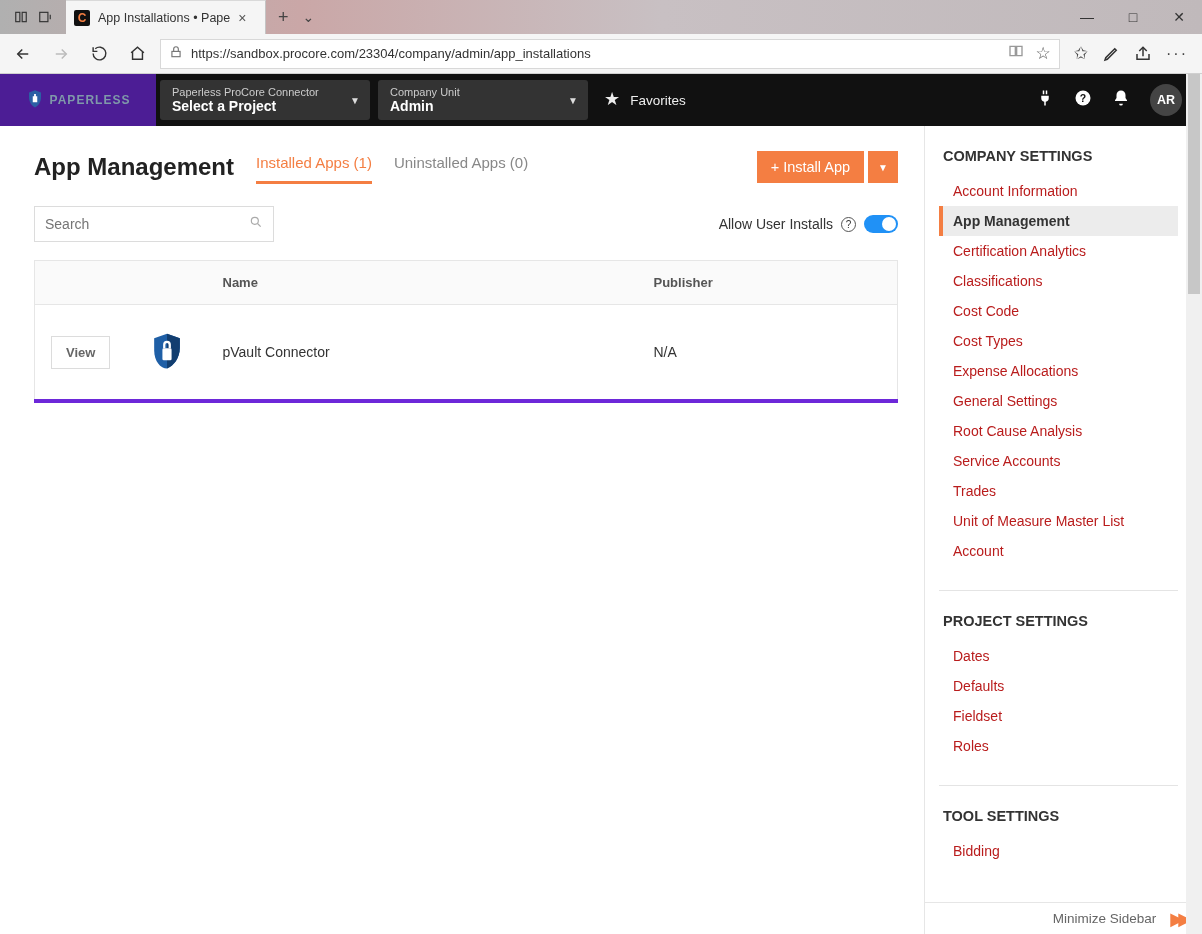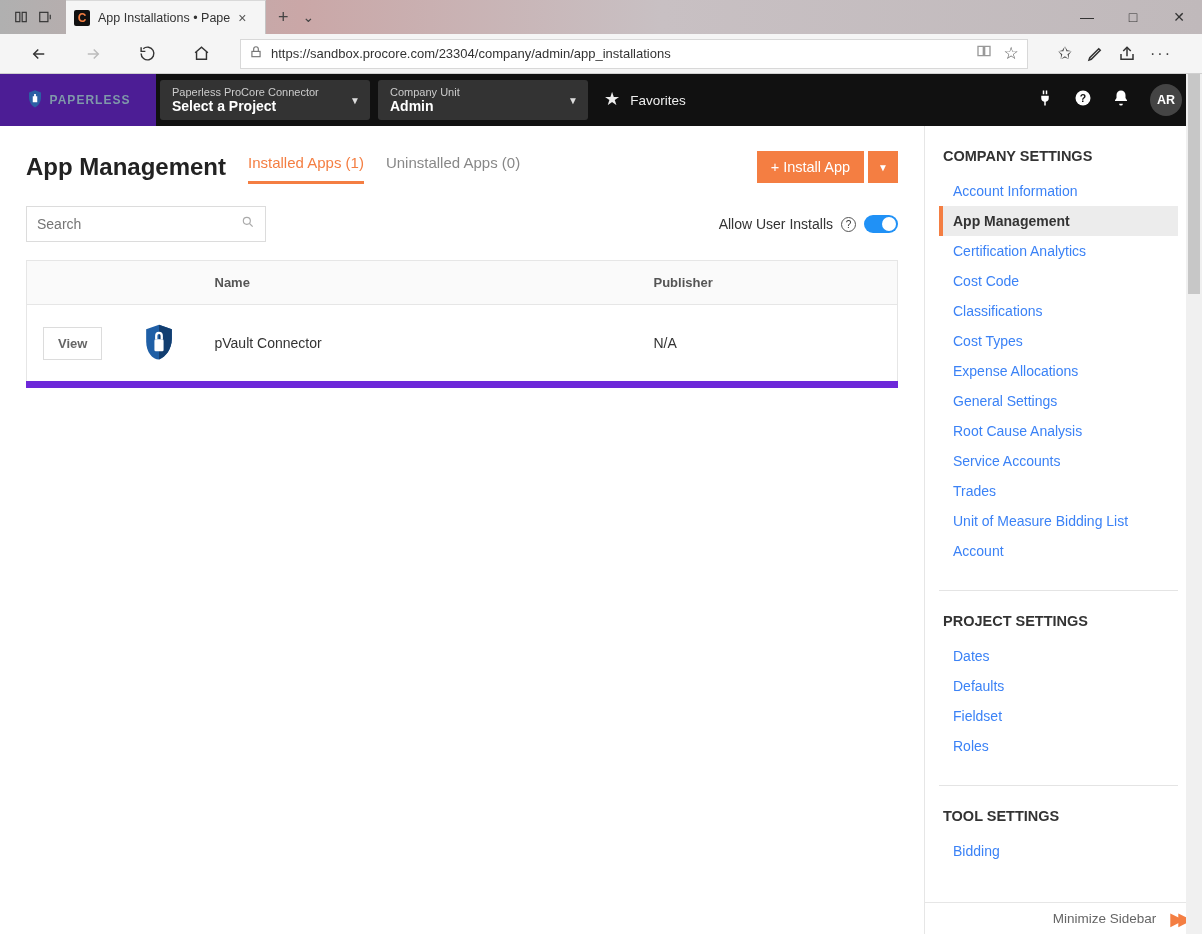--- a/index.html
+++ b/index.html
@@ -22,21 +22,21 @@
   }
   .tab .fav { width:16px; height:16px; background:#111; border-radius:2px; display:flex; align-items:center; justify-content:center; }
   .tab .fav span{ color:#F47E42; font-weight:bold; font-size:12px; line-height:1; }
   .tab .x { color:#555; font-size:14px; }
   .tab-post { display:flex; align-items:center; gap:14px; padding:0 12px; color:#444; }
   .win-ctrls { margin-left:auto; display:flex; align-items:center; color:#333; }
   .win-ctrls div { width:46px; text-align:center; font-size:14px; }
 
   .browser-bar {
     height: 40px; background:#f5f5f5; border-bottom:1px solid #d0d0d0;
-    display:flex; align-items:center; padding:0 24px; gap:24px;
+    display:flex; align-items:center; padding:0 8px; gap:8px;
   }
   .nav-btn { width:30px; height:30px; display:flex; align-items:center; justify-content:center; color:#333; }
   .nav-btn.dis { color:#bbb; }
   .addr {
     flex:1; height:30px; background:#fff; border:1px solid #d8d8d8;
     display:flex; align-items:center; padding:0 8px; gap:8px; font-size:13px; color:#444;
   }
   .addr .secure { color:#777; }
   .addr input { flex:1; border:none; outline:none; font-size:13px; color:#333; background:transparent; }
   .addr .end { display:flex; gap:12px; color:#777; }
@@ -56,30 +56,30 @@
   .top-dd .sm{ font-size:11px; color:#ccc; }
   .top-dd .lg{ font-size:14px; font-weight:600; }
   .top-dd .car{ position:absolute; right:10px; top:50%; transform:translateY(-50%); color:#ddd; font-size:10px;}
   .fav-item{ display:flex; align-items:center; gap:10px; padding:0 12px; color:#eee; font-size:13.5px;}
   .fav-item .star{ font-size:18px; margin-top:-2px; }
   .top-right{ margin-left:auto; display:flex; align-items:center; gap:20px; padding:0 20px; color:#fff; }
   .top-right .ico{ font-size:18px; }
   .avatar{ width:32px; height:32px; background:#444; border-radius:50%; display:flex; align-items:center; justify-content:center; font-size:12.5px; font-weight:600;}
 
   
-  .app-body{ flex:1; display:flex; min-height:0; }
+  .app-body{ flex:1; display:flex; min-height:0;margin-left:8px; }
   .main{ flex:1; padding:24px 26px 0 26px; overflow:auto; }
   .sidebar{ width:278px; border-left:1px solid #e6e6e6; display:flex; flex-direction:column; background:#fff; }
   .sb-scroll{ flex:1; overflow:auto; padding:22px 24px 12px 14px; }
   .sb-foot{ height:32px; border-top:1px solid #e6e6e6; display:flex; align-items:center; justify-content:flex-end; gap:14px; padding:0 16px; color:#666; font-size:13.5px;}
   .sb-foot .arr{ color:#F47E42; font-size:18px; letter-spacing:-6px;}
 
   .sb-head{ font-weight:700; font-size:14.5px; color:#333; margin:0 0 12px 4px; }
   .sb-list{ list-style:none; margin:0 0 24px 0;}
-  .sb-list li{ padding:7px 10px; color:#3b82f6; font-size:14px; border-left:4px solid transparent; cursor:pointer;}
+  .sb-list li{ padding:7px 10px; color:#b91c1c; font-size:14px; border-left:4px solid transparent; cursor:pointer;}
   .sb-list li.active{ background:#ececec; color:#333; font-weight:600; border-left-color:#F47E42;}
   .sb-sep{ border:none; border-top:1px solid #e4e4e4; margin:8px 0 22px 0;}
 
   
   .page-head{ display:flex; align-items:center; gap:22px; margin-bottom:22px;}
   .page-title{ font-size:24px; font-weight:600; color:#222;}
   .tabs{ display:flex; gap:22px; font-size:15px; }
   .tabs .t{ color:#888; padding:4px 0 10px 0; cursor:pointer; }
   .tabs .t.active{ color:#F47E42; border-bottom:3px solid #F47E42; font-weight:500;}
   .install-wrap{ margin-left:auto; display:flex;}
@@ -90,21 +90,21 @@
   .search{ width:240px; height:36px; border:1px solid #dcdcdc; display:flex; align-items:center; padding:0 10px; justify-content:space-between;}
   .search input{ border:none; outline:none; font-size:14px; width:180px; color:#555;}
   .toggle-wrap{ margin-left:auto; display:flex; align-items:center; gap:8px; color:#333; font-size:14px;}
   .toggle{ width:34px; height:18px; background:#2091f6; border-radius:10px; position:relative; cursor:pointer;}
   .toggle .knob{ position:absolute; right:2px; top:2px; width:14px; height:14px; background:#fff; border-radius:50%;}
   .info-ico{ width:15px; height:15px; border:1.5px solid #555; border-radius:50%; display:flex; align-items:center; justify-content:center; font-size:10px; }
 
   
   table{ width:100%; border-collapse:collapse; border:1px solid #e6e6e6;}
   thead th{ background:#fafafa; text-align:left; font-weight:600; color:#555; font-size:13px; padding:14px 16px; border-bottom:1px solid #e6e6e6;}
-  tbody td{ padding:14px 16px; border-bottom:7px solid #6d28d9; font-size:14px; color:#333; vertical-align:middle;}
+  tbody td{ padding:23px 16px; border-bottom:4px solid #6d28d9; font-size:14px; color:#333; vertical-align:middle;}
   .view-btn{ border:1px solid #dcdcdc; background:#fff; color:#666; font-weight:600; padding:8px 14px; font-size:13px; cursor:pointer;}
   .app-ico{ width:48px; height:48px; display:flex; align-items:center; justify-content:center;}
   .app-ico svg{ width:44px; height:44px;}
 
   
   .scroll-v{ position:fixed; right:0; top:74px; bottom:0; width:16px; background:#f0f0f0;}
   .scroll-v .thumb{ position:absolute; left:2px; right:2px; top:0; height:220px; background:#c7c7c7;}
 </style>
 </head>
 <body>
@@ -311,29 +311,29 @@
     </table>
   </div>
 
   <div class="sidebar">
     <div class="sb-scroll">
       <div class="sb-head">COMPANY SETTINGS</div>
       <ul class="sb-list" id="company-list">
           <li>Account Information</li>
           <li class="active">App Management</li>
           <li>Certification Analytics</li>
+          <li>Classifications</li>
           <li>Cost Code</li>
-          <li>Classifications</li>
           <li>Cost Types</li>
           <li>Expense Allocations</li>
           <li>General Settings</li>
           <li>Root Cause Analysis</li>
           <li>Service Accounts</li>
           <li>Trades</li>
-          <li>Unit of Measure Bidding List</li>
+          <li>Unit of Measure Master List</li>
           <li>Account</li>
         </ul>
       <hr class="sb-sep">
       <div class="sb-head">PROJECT SETTINGS</div>
       <ul class="sb-list" id="project-list">
           <li>Dates</li>
           <li>Defaults</li>
           <li>Fieldset</li>
           <li>Roles</li>
         </ul>

